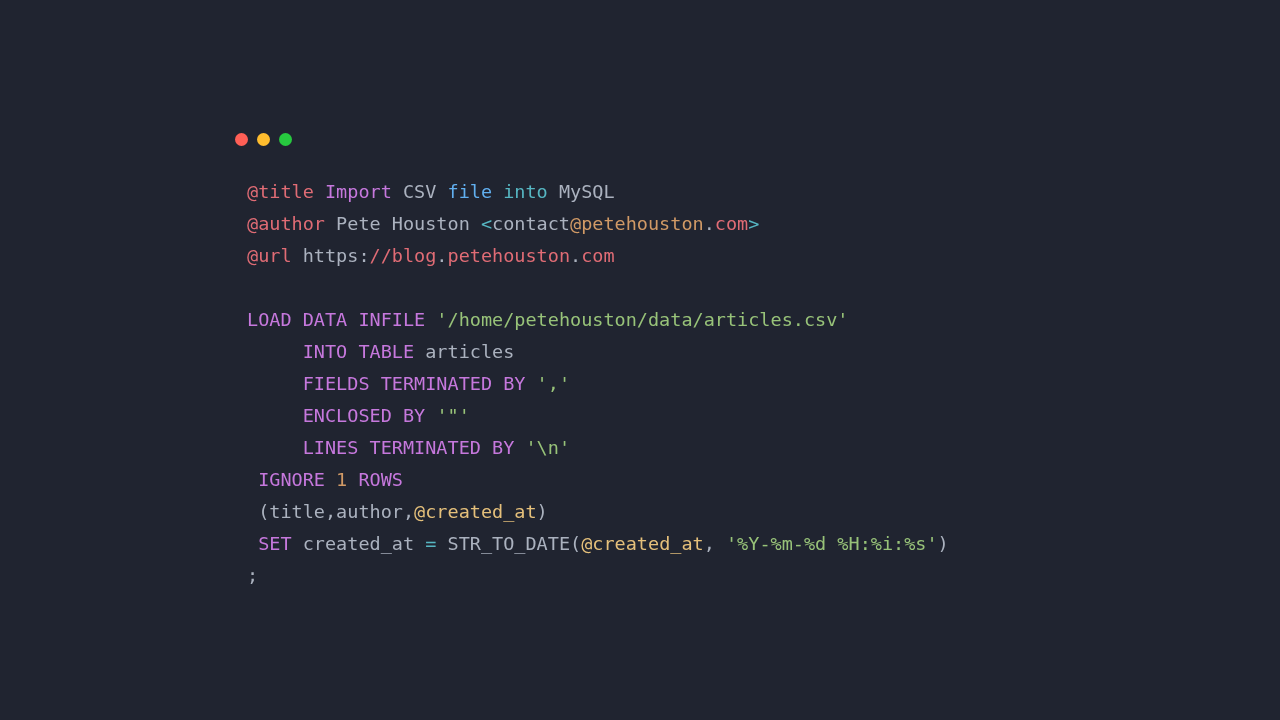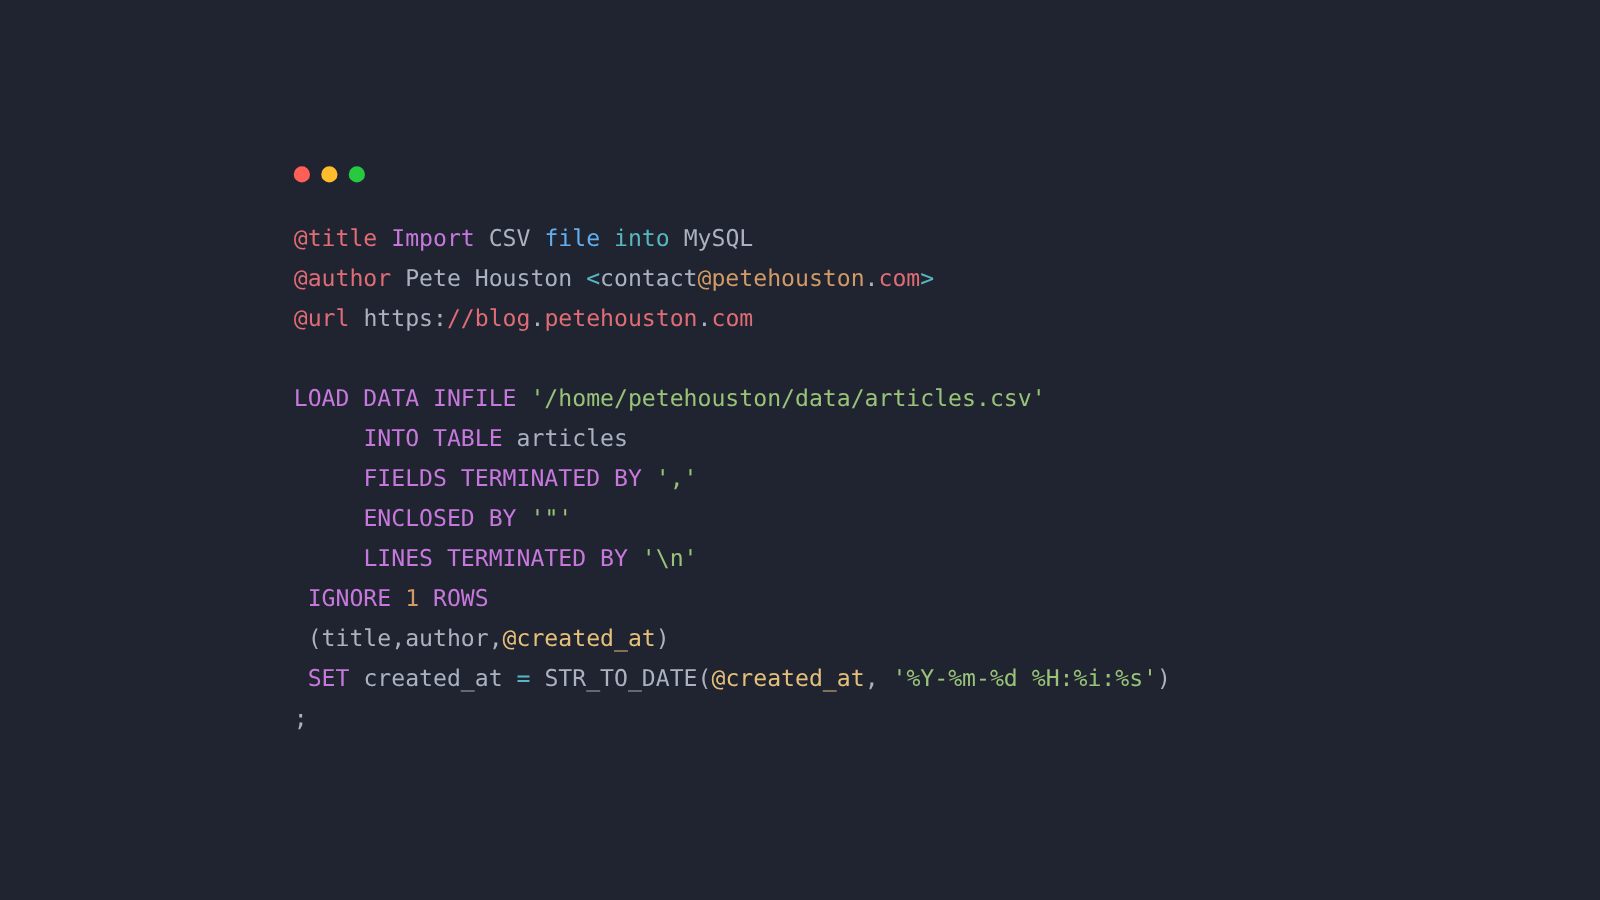--- a/index.html
+++ b/index.html
@@ -25,21 +25,21 @@
   .dot {
     width: 13px;
     height: 13px;
     border-radius: 50%;
   }
   .dot.red    { background: #ff5f56; }
   .dot.yellow { background: #ffbd2e; }
   .dot.green  { background: #27c93f; }
 
   pre.code {
-    margin: 0;
+    margin: 12px;
     padding: 0;
     font-family: inherit;
     font-size: 18.5px;
     line-height: 32px;
     white-space: pre;
     color: #abb2bf;
   }
 
   
   .c-salmon   { color: #e06c75; }   

